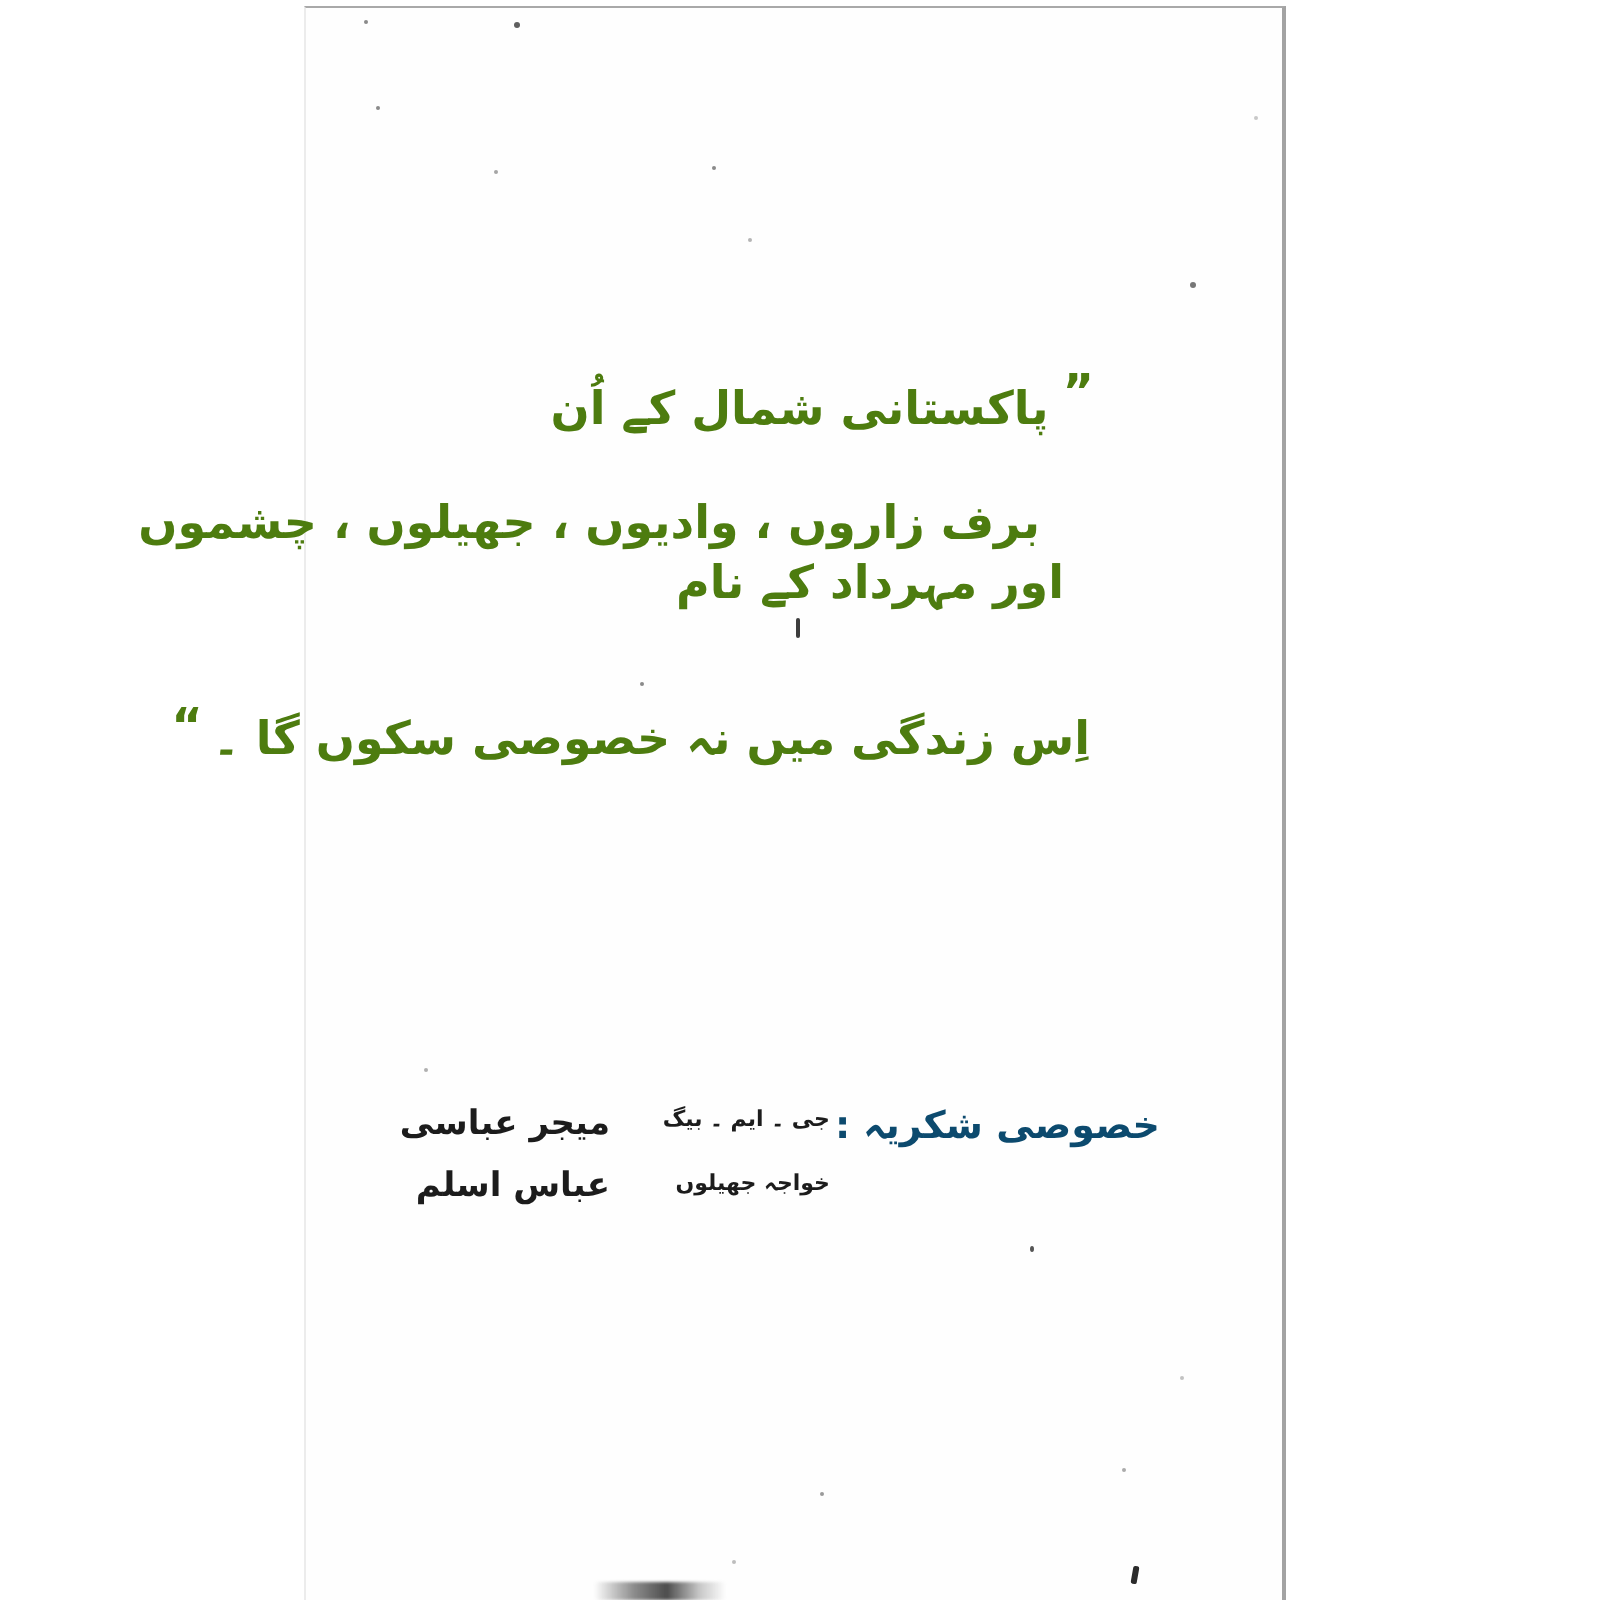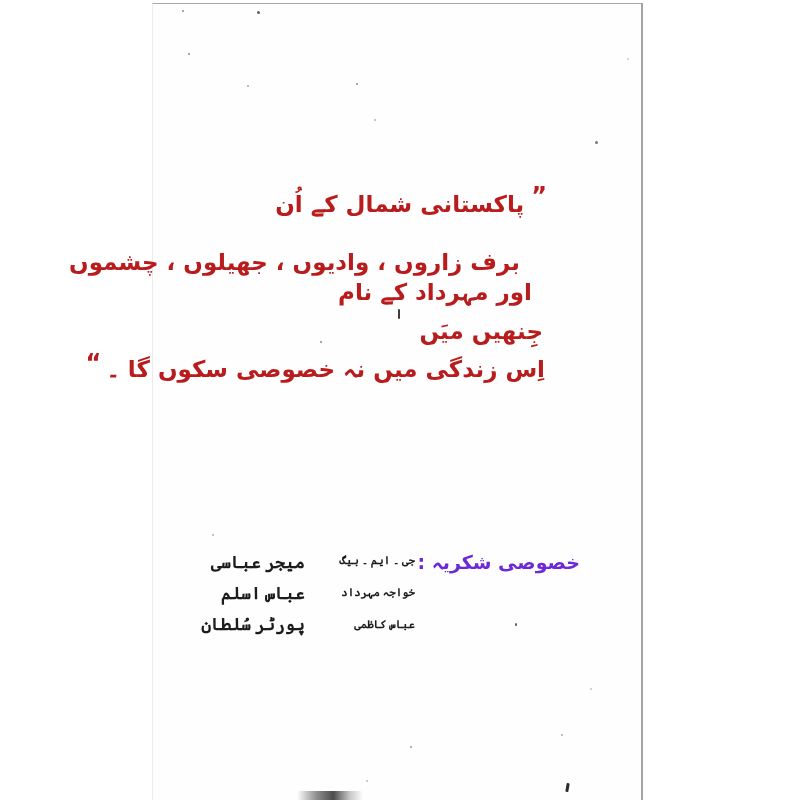--- a/index.html
+++ b/index.html
@@ -11,37 +11,37 @@
   .sheet{
     position:absolute;left:152px;top:3px;width:488px;height:797px;
     background:#fefefe;
     border-top:1px solid #a9a9a9;
     border-right:2px solid #a3a3a3;
     border-left:1px solid #ececec;
   }
   
   .ded-line{
     position:absolute;direction:rtl;unicode-bidi:isolate;white-space:nowrap;
-    font-size:23px;font-weight:bold;color:#b91c1c;line-height:1.3;
+    font-size:23px;font-weight:bold;color:#4d7c0f;line-height:1.3;
   }
   .l1{top:189px;right:253px;}
   .l2{top:248px;right:280px;}
   .l3{top:278px;right:268px;}
   .l4{top:317px;right:257px;}
   .l5{top:354px;right:255px;}
   .oquote{position:relative;top:-8px;margin-left:7px;font-size:24px;}
   .cquote{position:relative;top:-6px;margin-right:5px;font-size:24px;}
   
   .ack-label{
     position:absolute;top:551px;right:220px;direction:rtl;unicode-bidi:isolate;
-    font-size:19px;font-weight:bold;white-space:nowrap;color:#6d28d9;
+    font-size:19px;font-weight:bold;white-space:nowrap;color:#0c4a6e;
   }
   .ack-col{
     position:absolute;direction:rtl;unicode-bidi:isolate;text-align:right;
-    font-weight:bold;white-space:nowrap;color:#1c1c1c;font-family:Liberation Serif, serif;
+    font-weight:bold;white-space:nowrap;color:#1c1c1c;
   }
   .ack-col1{top:544px;right:385px;font-size:11px;line-height:32px;}
   .ack-col2{top:547px;right:495px;font-size:17px;line-height:31px;}
   
   .speck{position:absolute;background:#8a8a8a;border-radius:50%;}
   .stray-line{
     position:absolute;left:398px;top:309px;width:2px;height:10px;
     background:#3d3d3d;border-radius:1px;
   }
   .pen-mark{
@@ -68,39 +68,34 @@
 
   <div class="ded-line l1">
     <span class="oquote">”</span><span>پاکستانی شمال کے اُن</span>
   </div>
   <div class="ded-line l2">
     <span>برف زاروں ، وادیوں ، جھیلوں ، چشموں</span>
   </div>
   <div class="ded-line l3">
     <span>اور مہرداد کے نام</span>
   </div>
-  <div class="ded-line l4">
-    <span>جِنھیں میَں</span>
-  </div>
   <div class="ded-line l5">
     <span>اِس زندگی میں نہ خصوصی سکوں گا ۔</span><span class="cquote">“</span>
   </div>
 
   <div class="ack-label">خصوصی شکریہ :</div>
 
   <div class="ack-col ack-col1">
     <div>جی ۔ ایم ۔ بیگ</div>
-    <div>خواجہ مہرداد</div>
-    <div>عباس کاظمی</div>
+    <div>خواجہ جھیلوں</div>
   </div>
 
   <div class="ack-col ack-col2">
     <div>میجر عباسی</div>
     <div>عباس اسلم</div>
-    <div>پورٹر سُلطان</div>
   </div>
 
   <div class="stray-line"></div>
   <div class="pen-mark"></div>
   <div class="bottom-smudge"></div>
 
   <div class="speck" style="left:182px;top:10px;width:2px;height:2px;"></div>
   <div class="speck" style="left:257px;top:11px;width:3px;height:3px;background:#5f5f5f;"></div>
   <div class="speck" style="left:188px;top:53px;width:2px;height:2px;"></div>
   <div class="speck" style="left:247px;top:85px;width:2px;height:2px;background:#a5a5a5;"></div>

